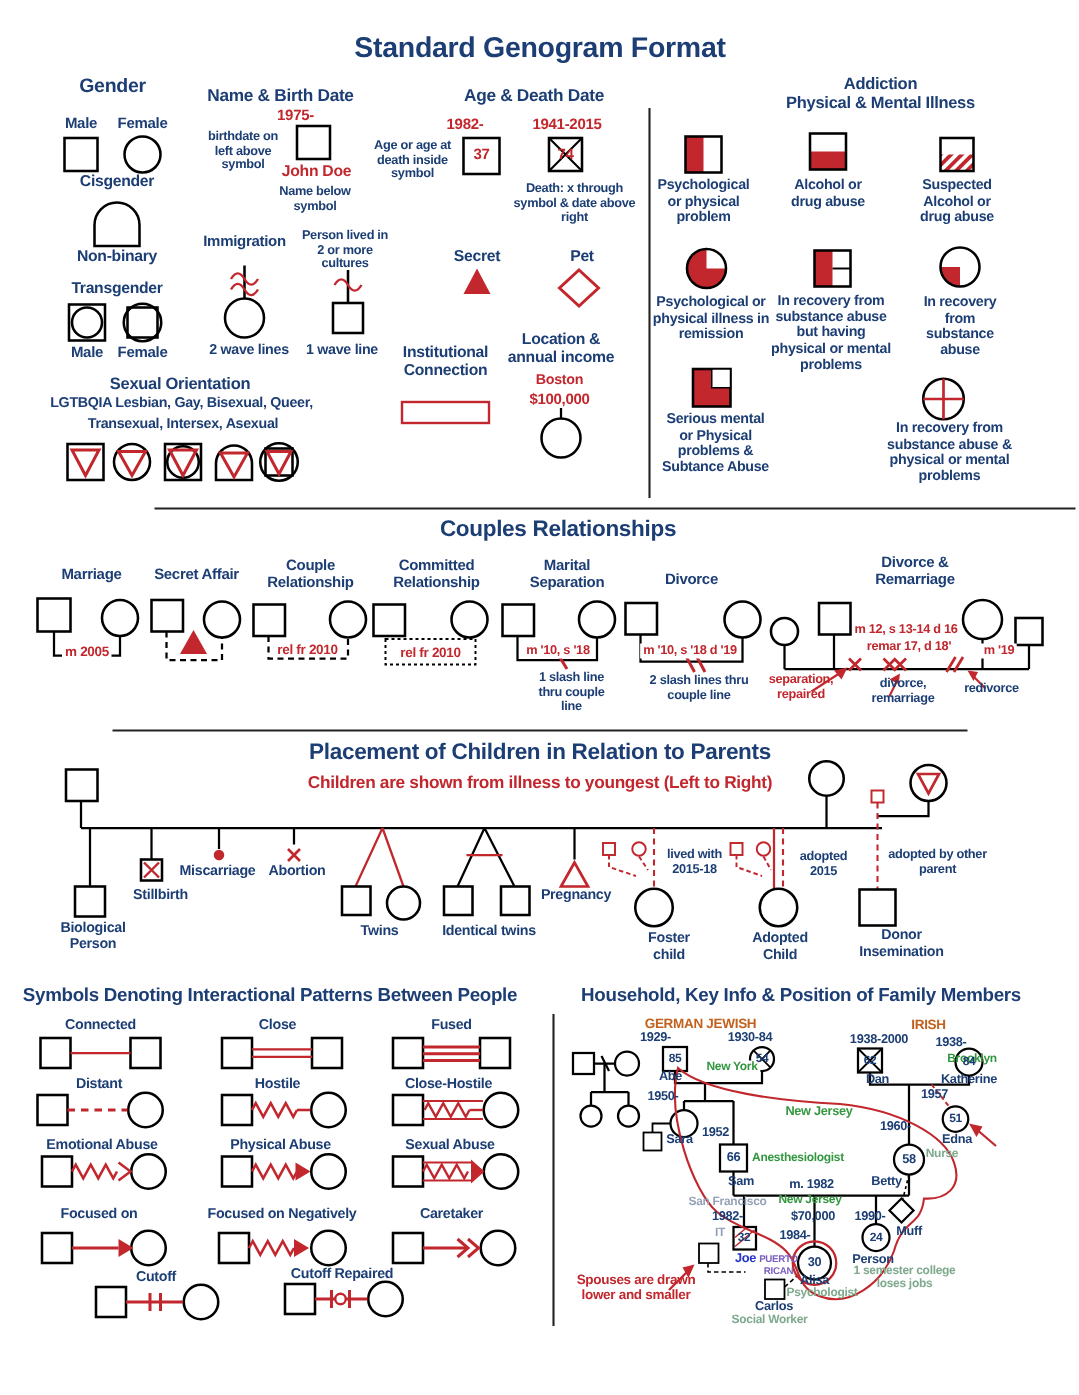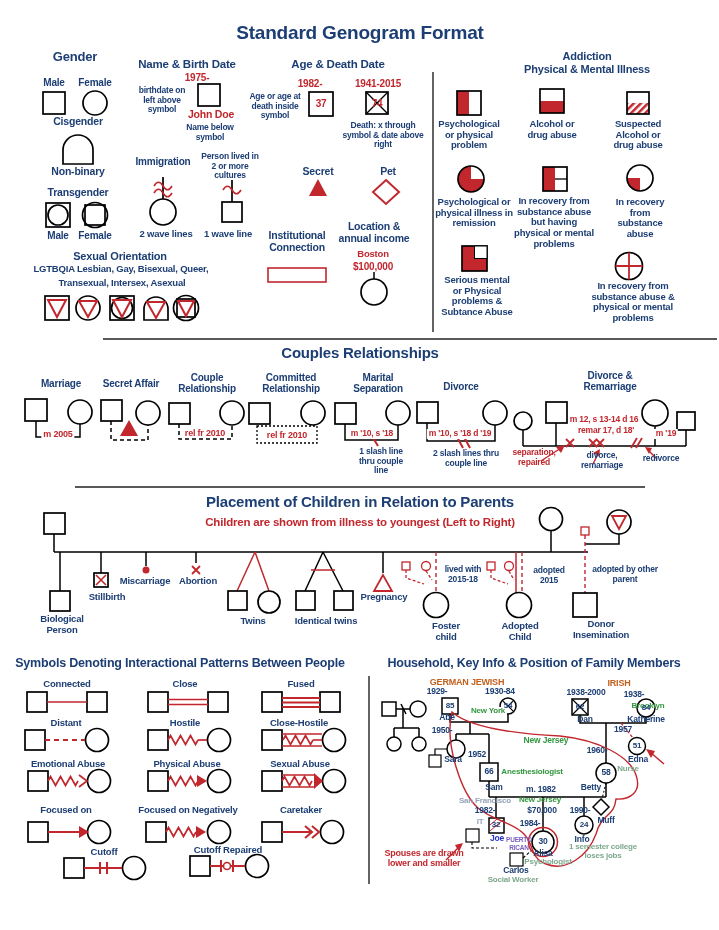--- a/index.html
+++ b/index.html
@@ -319,21 +319,21 @@
 <div class="t c nv f105" style="left:78px;top:187px">Transgender</div>
 <div class="t c nv f10" style="left:58px;top:230px">Male</div>
 <div class="t c nv f10" style="left:95px;top:230px">Female</div>
 
 <div class="t c nv f115" style="left:187px;top:58px">Name &amp; Birth Date</div>
 <div class="t c rd f10" style="left:197px;top:72px">1975-</div>
 <div class="t w nv f85" style="left:134px;top:86px;width:56px">birthdate on left above symbol</div>
 <div class="t c rd f105" style="left:211px;top:109px">John Doe</div>
 <div class="t w nv f85" style="left:181px;top:123px;width:58px">Name below symbol</div>
 
-<div class="t c nv f115" style="left:338px;top:58px">Age &amp; Death Date</div>
+<div class="t c nv f115" style="left:356px;top:58px">Age &amp; Death Date</div>
 <div class="t c rd f10" style="left:310px;top:78px">1982-</div>
 <div class="t c rd f10" style="left:321px;top:98px">37</div>
 <div class="t w nv f85" style="left:247px;top:92px;width:56px">Age or age at death inside symbol</div>
 <div class="t c rd f10" style="left:378px;top:78px">1941-2015</div>
 <div class="t c rd f10" style="left:377px;top:98px">74</div>
 <div class="t w nv f85" style="left:337px;top:121px;width:92px">Death: x through symbol &amp; date above right</div>
 
 <div class="t c nv f10" style="left:163px;top:156px">Immigration</div>
 <div class="t w nv f85" style="left:198px;top:152px;width:64px">Person lived in 2 or more cultures</div>
 <div class="t c nv f95" style="left:166px;top:229px">2 wave lines</div>
@@ -354,21 +354,21 @@
 <div class="t c nv f11" style="left:587px;top:63px">Physical &amp; Mental Illness</div>
 <div class="t w nv f95" style="left:436px;top:119px;width:66px">Psychological or physical problem</div>
 <div class="t w nv f95" style="left:521px;top:119px;width:62px">Alcohol or drug abuse</div>
 <div class="t w nv f95" style="left:609px;top:119px;width:58px">Suspected Alcohol or drug abuse</div>
 <div class="t w nv f95" style="left:435px;top:197px;width:78px">Psychological or physical illness in remission</div>
 <div class="t w nv f95" style="left:513px;top:196px;width:82px">In recovery from substance abuse but having physical or mental problems</div>
 <div class="t w nv f95" style="left:610px;top:197px;width:60px">In recovery from substance abuse</div>
 <div class="t w nv f95" style="left:440px;top:275px;width:74px">Serious mental or Physical problems &amp; Subtance Abuse</div>
 <div class="t w nv f95" style="left:590px;top:281px;width:86px">In recovery from substance abuse &amp; physical or mental problems</div>
 
-<div class="t c nv f15" style="left:360px;top:345px">Couples Relationships</div>
+<div class="t c nv f15" style="left:372px;top:345px">Couples Relationships</div>
 <div class="t c nv f10" style="left:61px;top:378px">Marriage</div>
 <div class="t c rd f9 bg" style="left:58px;top:429px">m 2005</div>
 <div class="t c nv f10" style="left:131px;top:378px">Secret Affair</div>
 <div class="t w nv f10" style="left:175px;top:372px;width:64px">Couple Relationship</div>
 <div class="t c rd f9 bg" style="left:205px;top:428px">rel fr 2010</div>
 <div class="t w nv f10" style="left:255px;top:372px;width:72px">Committed Relationship</div>
 <div class="t c rd f9" style="left:287px;top:430px">rel fr 2010</div>
 <div class="t w nv f10" style="left:351px;top:372px;width:54px">Marital Separation</div>
 <div class="t c rd f85 bg" style="left:372px;top:429px">m '10, s '18</div>
 <div class="t w nv f85" style="left:352px;top:447px;width:58px">1 slash line thru couple line</div>
@@ -455,18 +455,18 @@
 <div class="t c bl f85" style="left:497px;top:834px">Joe</div>
 <div class="t w pu f65" style="left:505px;top:836px;width:28px;line-height:1.2">PUERTO RICAN</div>
 <div class="t c nv f85" style="left:530px;top:819px">1984-</div>
 <div class="t c nv f85" style="left:543px;top:837px">30</div>
 <div class="t c nv f85" style="left:543px;top:849px">Alisa</div>
 <div class="t c g2 f8" style="left:548px;top:858px">Psychologist</div>
 <div class="t c nv f85" style="left:516px;top:866px">Carlos</div>
 <div class="t c g2 f8" style="left:513px;top:876px">Social Worker</div>
 <div class="t c nv f85" style="left:580px;top:806px">1990-</div>
 <div class="t c nv f8" style="left:584px;top:821px">24</div>
-<div class="t c nv f85" style="left:582px;top:835px">Info</div>
+<div class="t c nv f85" style="left:582px;top:835px">Person</div>
 <div class="t w g2 f8" style="left:563px;top:843px;width:80px">1 semester college loses jobs</div>
 <div class="t c nv f85" style="left:606px;top:816px">Muff</div>
 <div class="t w rd f9" style="left:380px;top:848px;width:88px">Spouses are drawn lower and smaller</div>
 
 </div>
 
 </body></html>

